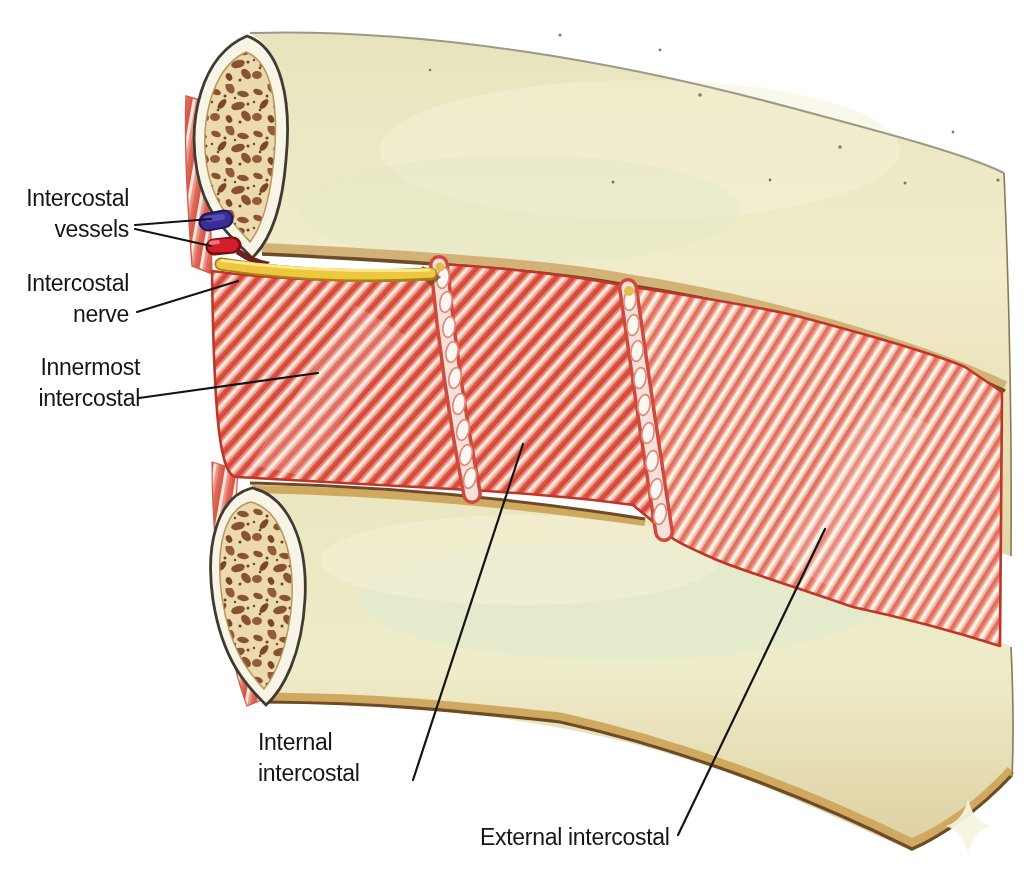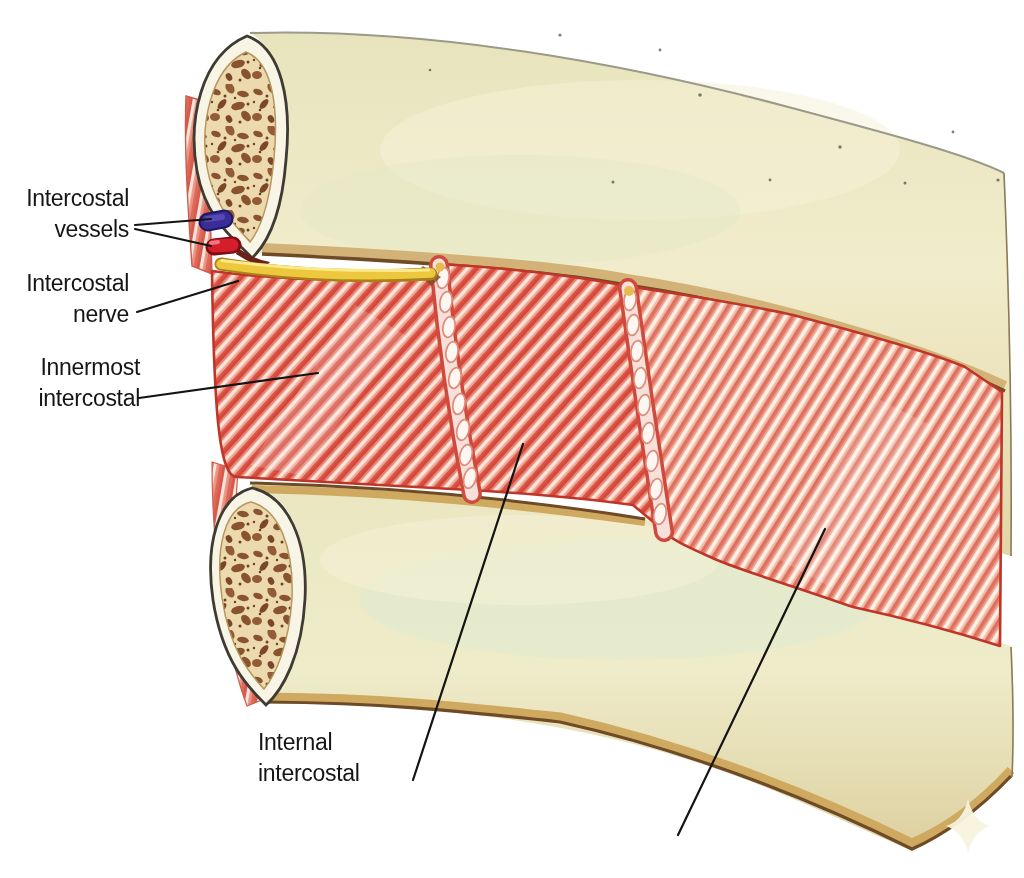--- a/index.html
+++ b/index.html
@@ -222,14 +222,17 @@
   <div class="lbl right" style="left:0;top:352px;width:134px;margin-left:6px;">
     <span>Innermost</span><br>
     <span>intercostal</span>
   </div>
 
   <div class="lbl center" style="left:258px;top:727px;width:200px;">
     <span>Internal</span><br>
     <span>intercostal</span>
   </div>
 
+  <div class="lbl" style="left:480px;top:822px;width:260px;">
+    <span>External intercostal</span>
+  </div>
 
 </div>
 
 </body></html>

